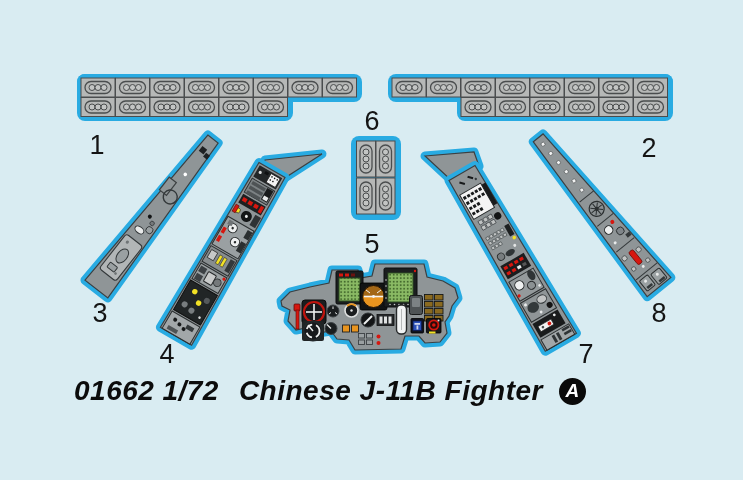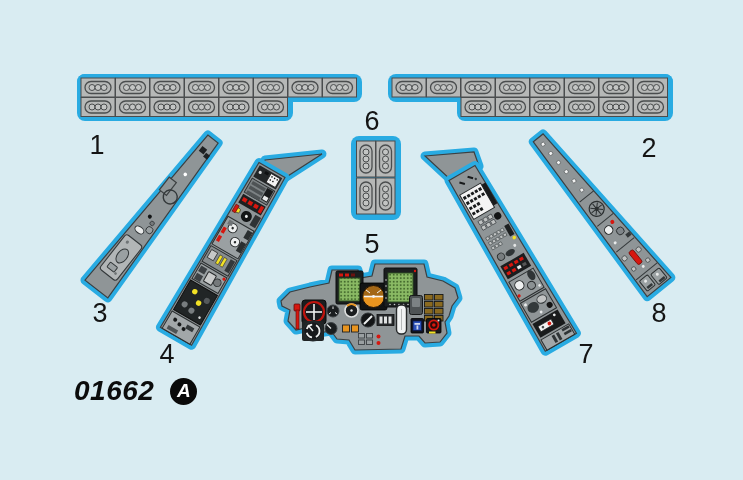--- a/index.html
+++ b/index.html
@@ -434,15 +434,17 @@
   <text class="plabel" x="100" y="322">3</text>
   <text class="plabel" x="167" y="363">4</text>
   <text class="plabel" x="372" y="253">5</text>
   <text class="plabel" x="372" y="130">6</text>
   <text class="plabel" x="586" y="363">7</text>
   <text class="plabel" x="659" y="322">8</text>
 </svg>
 
 <div class="title-line">
   <span>01662</span>
+  <span class="sp">1/72</span>
+  <span class="kit-name">Chinese J-11B Fighter</span>
   <span class="badge">A</span>
 </div>
 </div>
 
 </body></html>

